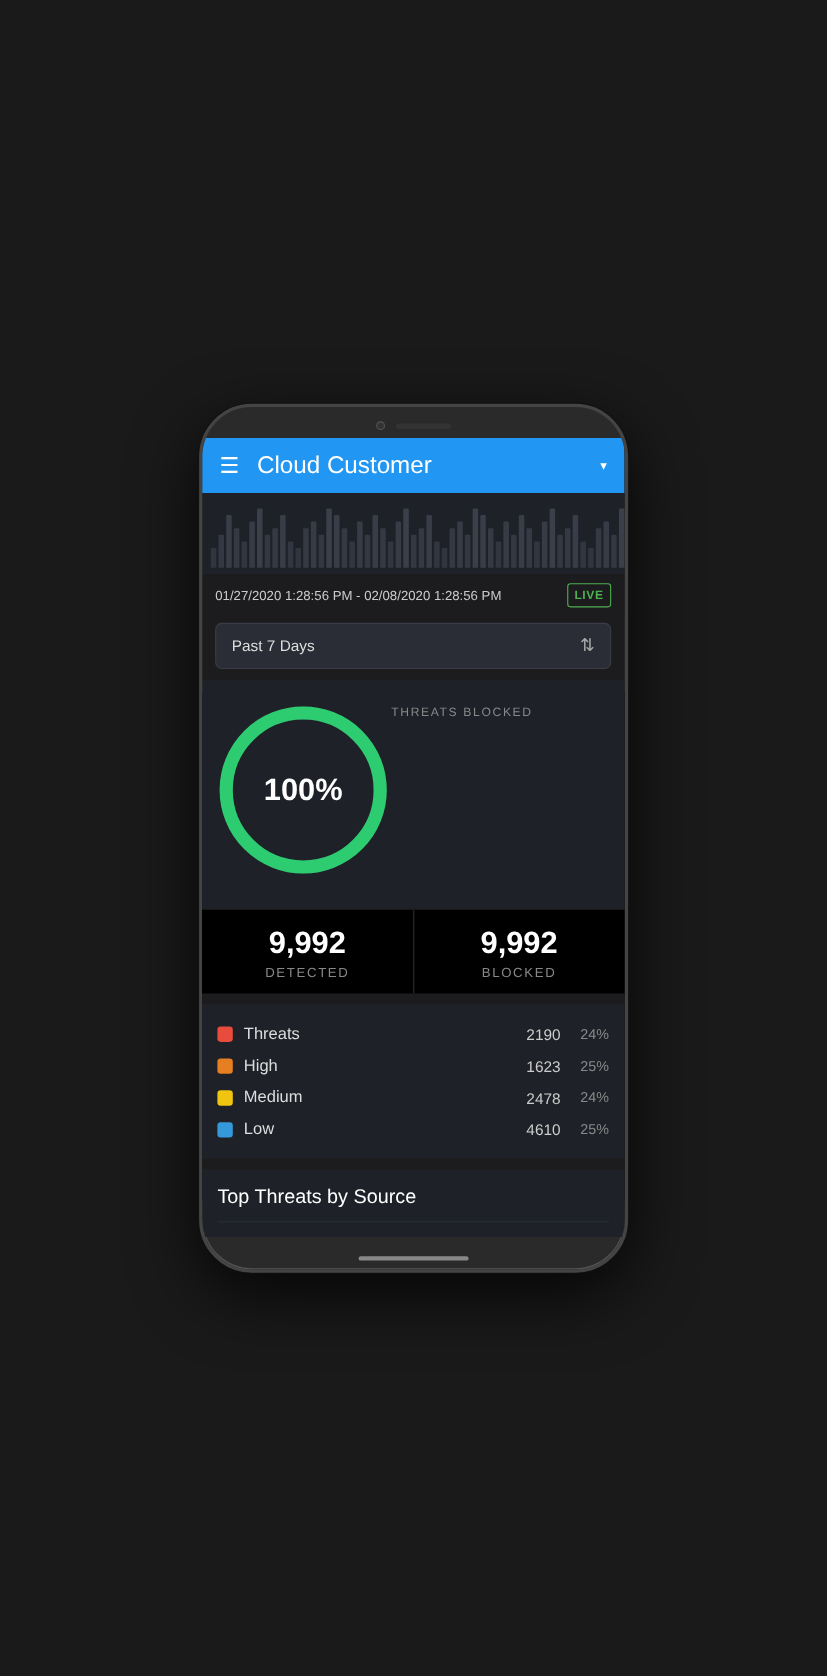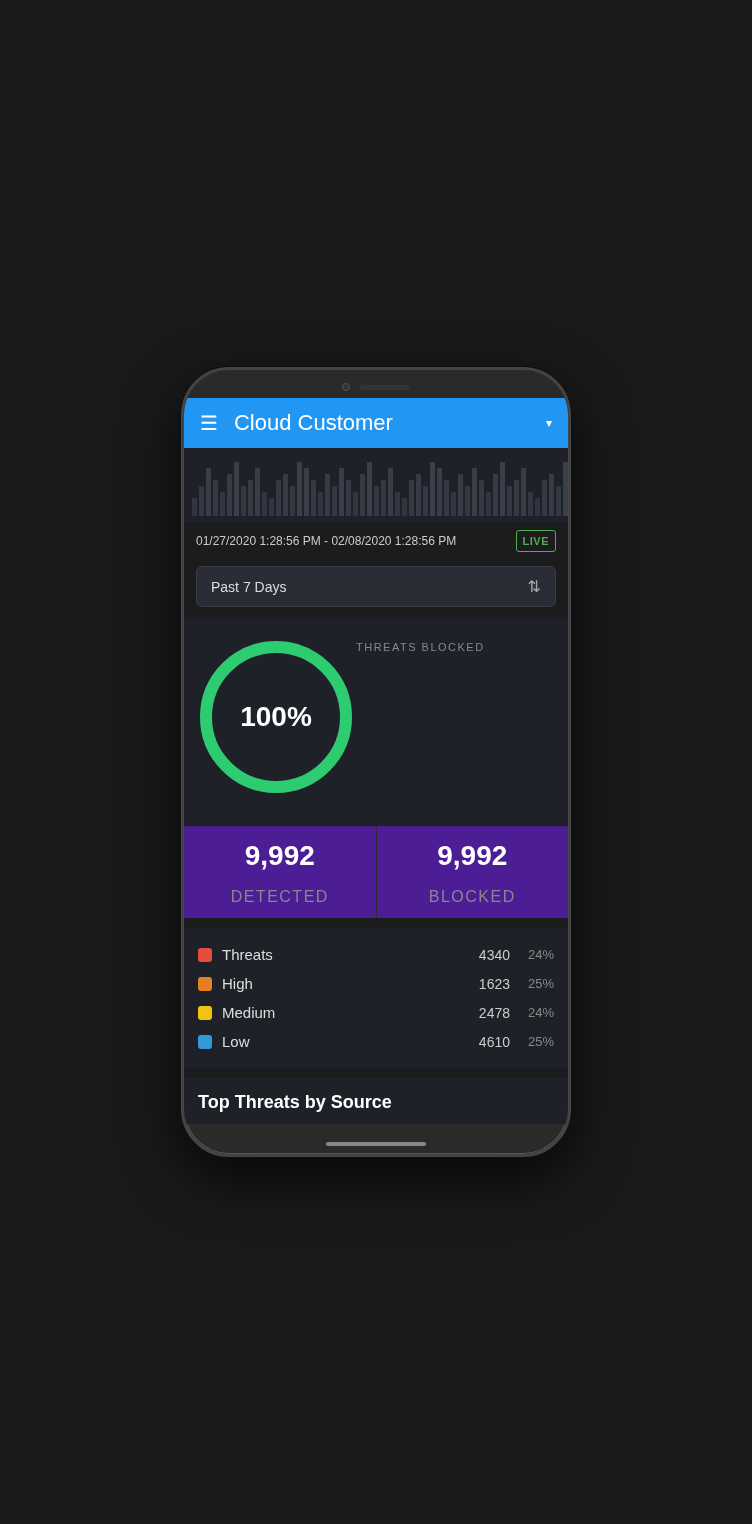--- a/index.html
+++ b/index.html
@@ -200,41 +200,41 @@
       color: #888;
       font-size: 11px;
       letter-spacing: 1.5px;
       margin-top: 4px;
       text-align: center;
     }
 
     
     .stats-row {
       display: flex;
-      background: #4c1d95;
+      background: #000000;
       margin-top: 1px;
     }
     .stat-cell {
       flex: 1;
       padding: 14px 12px 12px;
       text-align: center;
     }
     .stat-cell:first-child {
       border-right: 1px solid #2a2d35;
     }
     .stat-number {
       color: white;
       font-size: 28px;
       font-weight: 700;
     }
     .stat-label {
       color: #888;
-      font-size: 16px;
+      font-size: 12px;
       letter-spacing: 1.5px;
-      margin-top: 16px;
+      margin-top: 4px;
     }
 
     
     .severity-section {
       background: #1e2228;
       margin-top: 10px;
       padding: 12px 14px;
     }
     .severity-item {
       display: flex;
@@ -268,21 +268,21 @@
 
     
     .top-threats-section {
       background: #1e2228;
       margin-top: 10px;
       padding: 14px 14px 8px;
     }
     .top-threats-title {
       color: white;
       font-size: 18px;
-      font-weight: 700;
+      font-weight: 400;
       margin-bottom: 12px;
     }
     .threat-item {
       display: flex;
       align-items: flex-start;
       padding: 10px 0;
       border-top: 1px solid #2a2d35;
       gap: 10px;
     }
   </style>
@@ -396,21 +396,21 @@
       <div class="stat-cell">
         <div class="stat-number">9,992</div>
         <div class="stat-label">BLOCKED</div>
       </div>
     </div>
 
     <div class="severity-section" id="severity-list">
         <div class="severity-item">
       <div class="severity-dot" style="background:#e74c3c"></div>
       <span class="severity-name">Threats</span>
-      <span class="severity-count">4340</span>
+      <span class="severity-count">2190</span>
       <span class="severity-pct">24%</span>
     </div>
         <div class="severity-item">
       <div class="severity-dot" style="background:#e67e22"></div>
       <span class="severity-name">High</span>
       <span class="severity-count">1623</span>
       <span class="severity-pct">25%</span>
     </div>
         <div class="severity-item">
       <div class="severity-dot" style="background:#f1c40f"></div>

